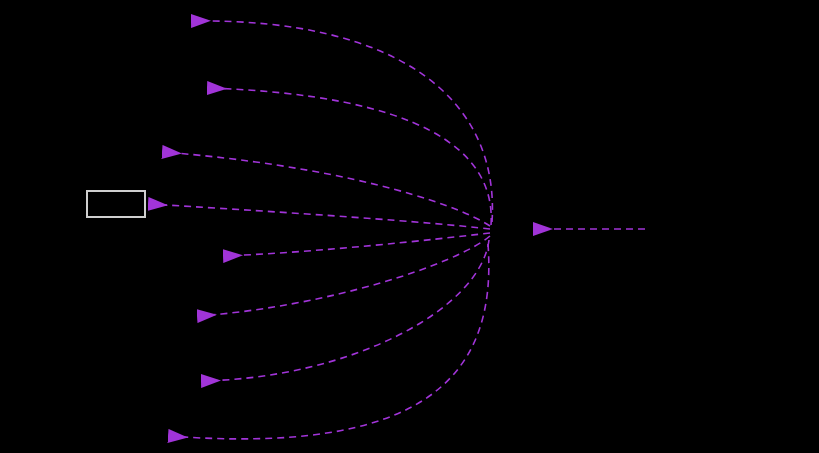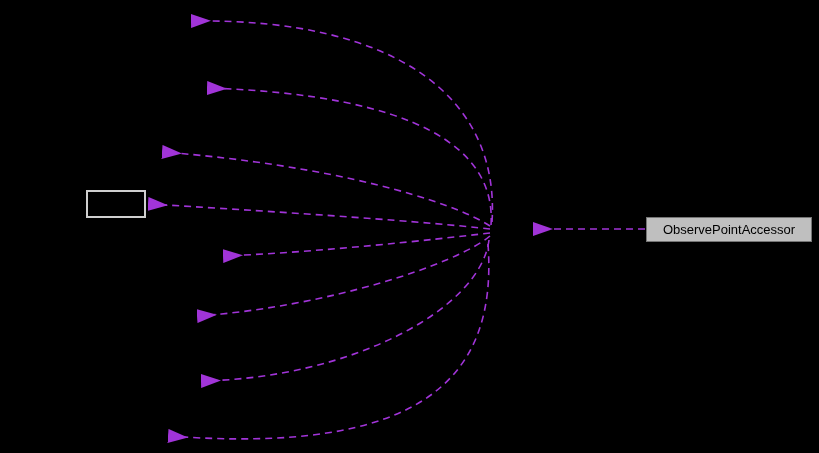--- a/index.html
+++ b/index.html
@@ -66,15 +66,14 @@
     <path class="edge" d="M 490 229 C 430 222, 300 213, 149 204" marker-end="url(#arrowhead)"></path>
     <path class="edge" d="M 490 233 C 430 240, 320 252, 224 256" marker-end="url(#arrowhead)"></path>
     <path class="edge" d="M 490 236 C 455 265, 325 307, 198 316" marker-end="url(#arrowhead)"></path>
     <path class="edge" d="M 489 240 C 480 310, 350 378, 202 381" marker-end="url(#arrowhead)"></path>
     <path class="edge" d="M 488 244 C 498 380, 420 455, 169 436" marker-end="url(#arrowhead)"></path>
     <path class="edge" d="M 645 229 L 534 229" marker-end="url(#arrowhead)"></path>
   </svg>
 
   <div class="node node-empty"></div>
 
-  <div class="node node-label">ObservePointAccessor</div>
 
 </div>
 
 </body></html>

